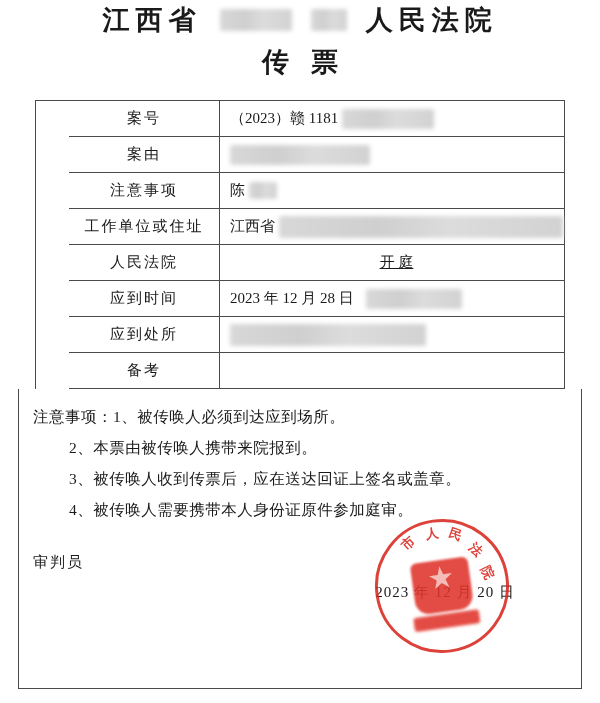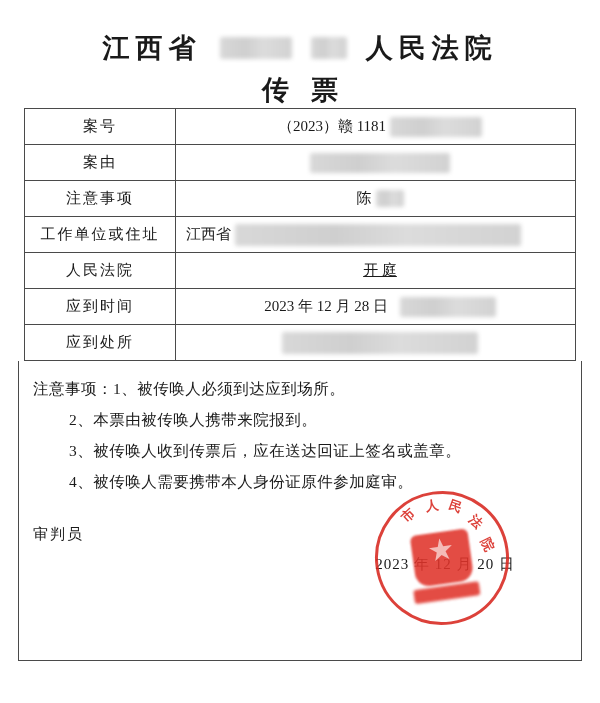--- a/index.html
+++ b/index.html
@@ -21,56 +21,57 @@
     height: 703px;
     background: #ffffff;
   }
 
   
   .court-title {
     text-align: center;
     font-size: 27px;
     letter-spacing: 6px;
     font-weight: 700;
-    padding-top: 28px;
+    padding-top: 0;
     height: 34px;
     line-height: 34px;
     white-space: nowrap;
   }
   .court-title .seg {
     display: inline-block;
     vertical-align: middle;
   }
   .doc-title {
     text-align: center;
     font-size: 27px;
     font-weight: 700;
     letter-spacing: 22px;
     margin-top: 10px;
-    margin-bottom: 0;
+    margin-bottom: 20px;
     text-indent: 22px;
   }
 
   
   .redact {
     display: inline-block;
     vertical-align: middle;
     background: linear-gradient(90deg,#d8d8d8 0%, #cfcfcf 35%, #dcdcdc 60%, #d2d2d2 100%);
     filter: blur(2.2px);
     border-radius: 2px;
     height: 20px;
   }
   .redact.tall { height: 22px; }
   .redact.short { height: 17px; }
 
   
   .tbl-wrap {
-    margin: 0 24px;
+    margin: 0 35px;
     border: 1px solid #4a4a4a;
     border-bottom: none;
+    padding-left: 33px;
   }
   table.form {
     width: 100%;
     border-collapse: collapse;
     table-layout: fixed;
   }
   table.form td {
     border-bottom: 1px solid #4a4a4a;
     height: 33px;
     font-size: 15px;
@@ -87,21 +88,20 @@
     padding-left: 10px;
     position: relative;
   }
   .val-center {
     text-align: center;
     text-decoration: underline;
   }
   .val-inline {
     display: flex;
     align-items: center;
-    justify-content: center;
     gap: 4px;
     white-space: nowrap;
   }
   .val-left {
     display: flex;
     align-items: center;
     gap: 4px;
     white-space: nowrap;
   }
 
@@ -273,20 +273,24 @@
             </div>
           </td>
         </tr>
         <tr>
           <td class="label">应到处所</td>
           <td class="value">
             <div class="val-inline">
               <span class="redact tall" style="width:196px;"></span>
             </div>
           </td>
+        </tr>
+        <tr>
+          <td class="label">备考</td>
+          <td class="value"></td>
         </tr>
       </tbody>
     </table>
   </div>
 
   <div class="notes">
     <div class="note-line">注意事项：1、被传唤人必须到达应到场所。</div>
     <div class="note-line indent">2、本票由被传唤人携带来院报到。</div>
     <div class="note-line indent">3、被传唤人收到传票后，应在送达回证上签名或盖章。</div>
     <div class="note-line indent">4、被传唤人需要携带本人身份证原件参加庭审。</div>

